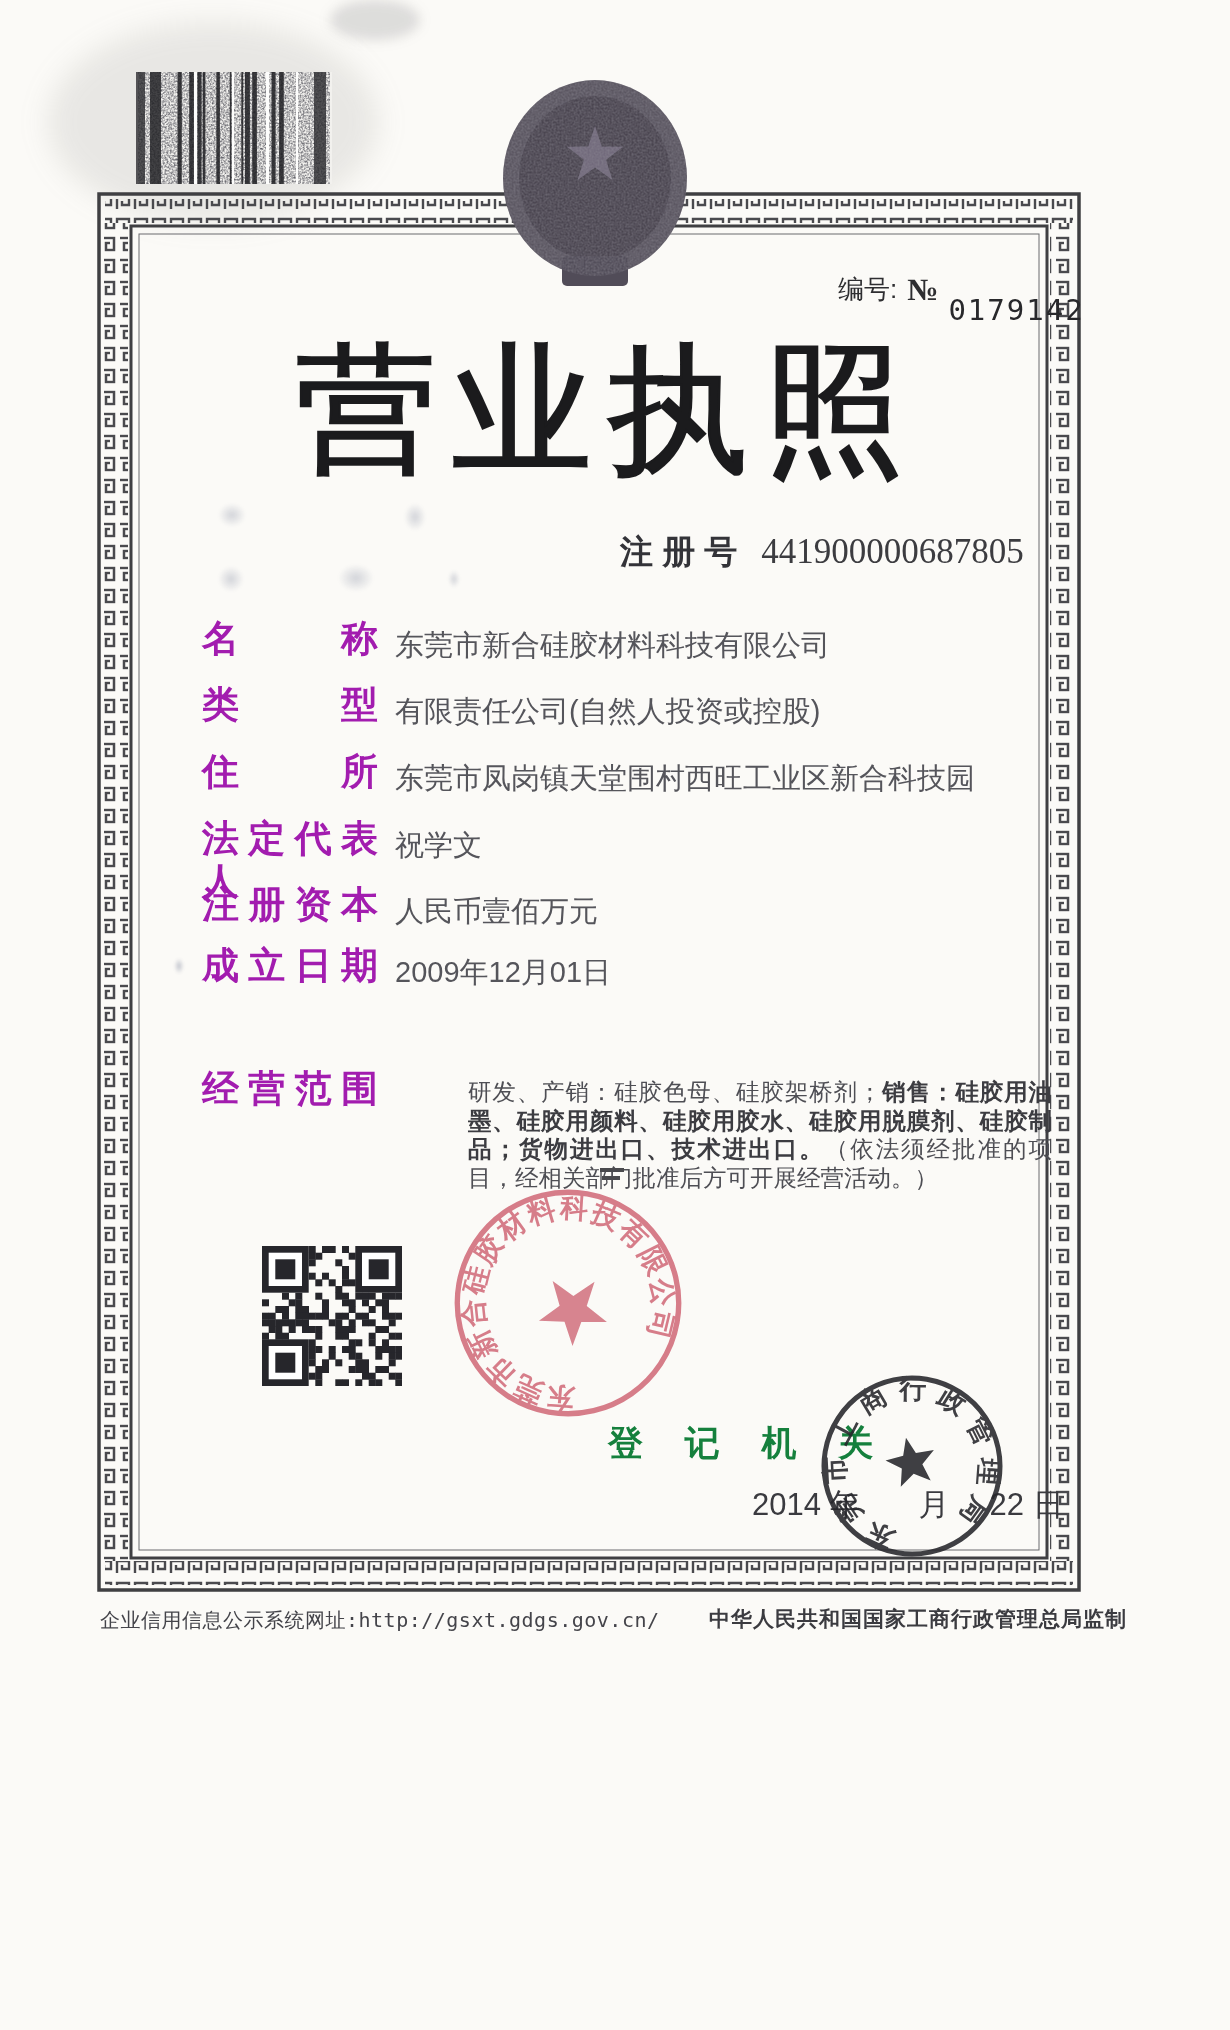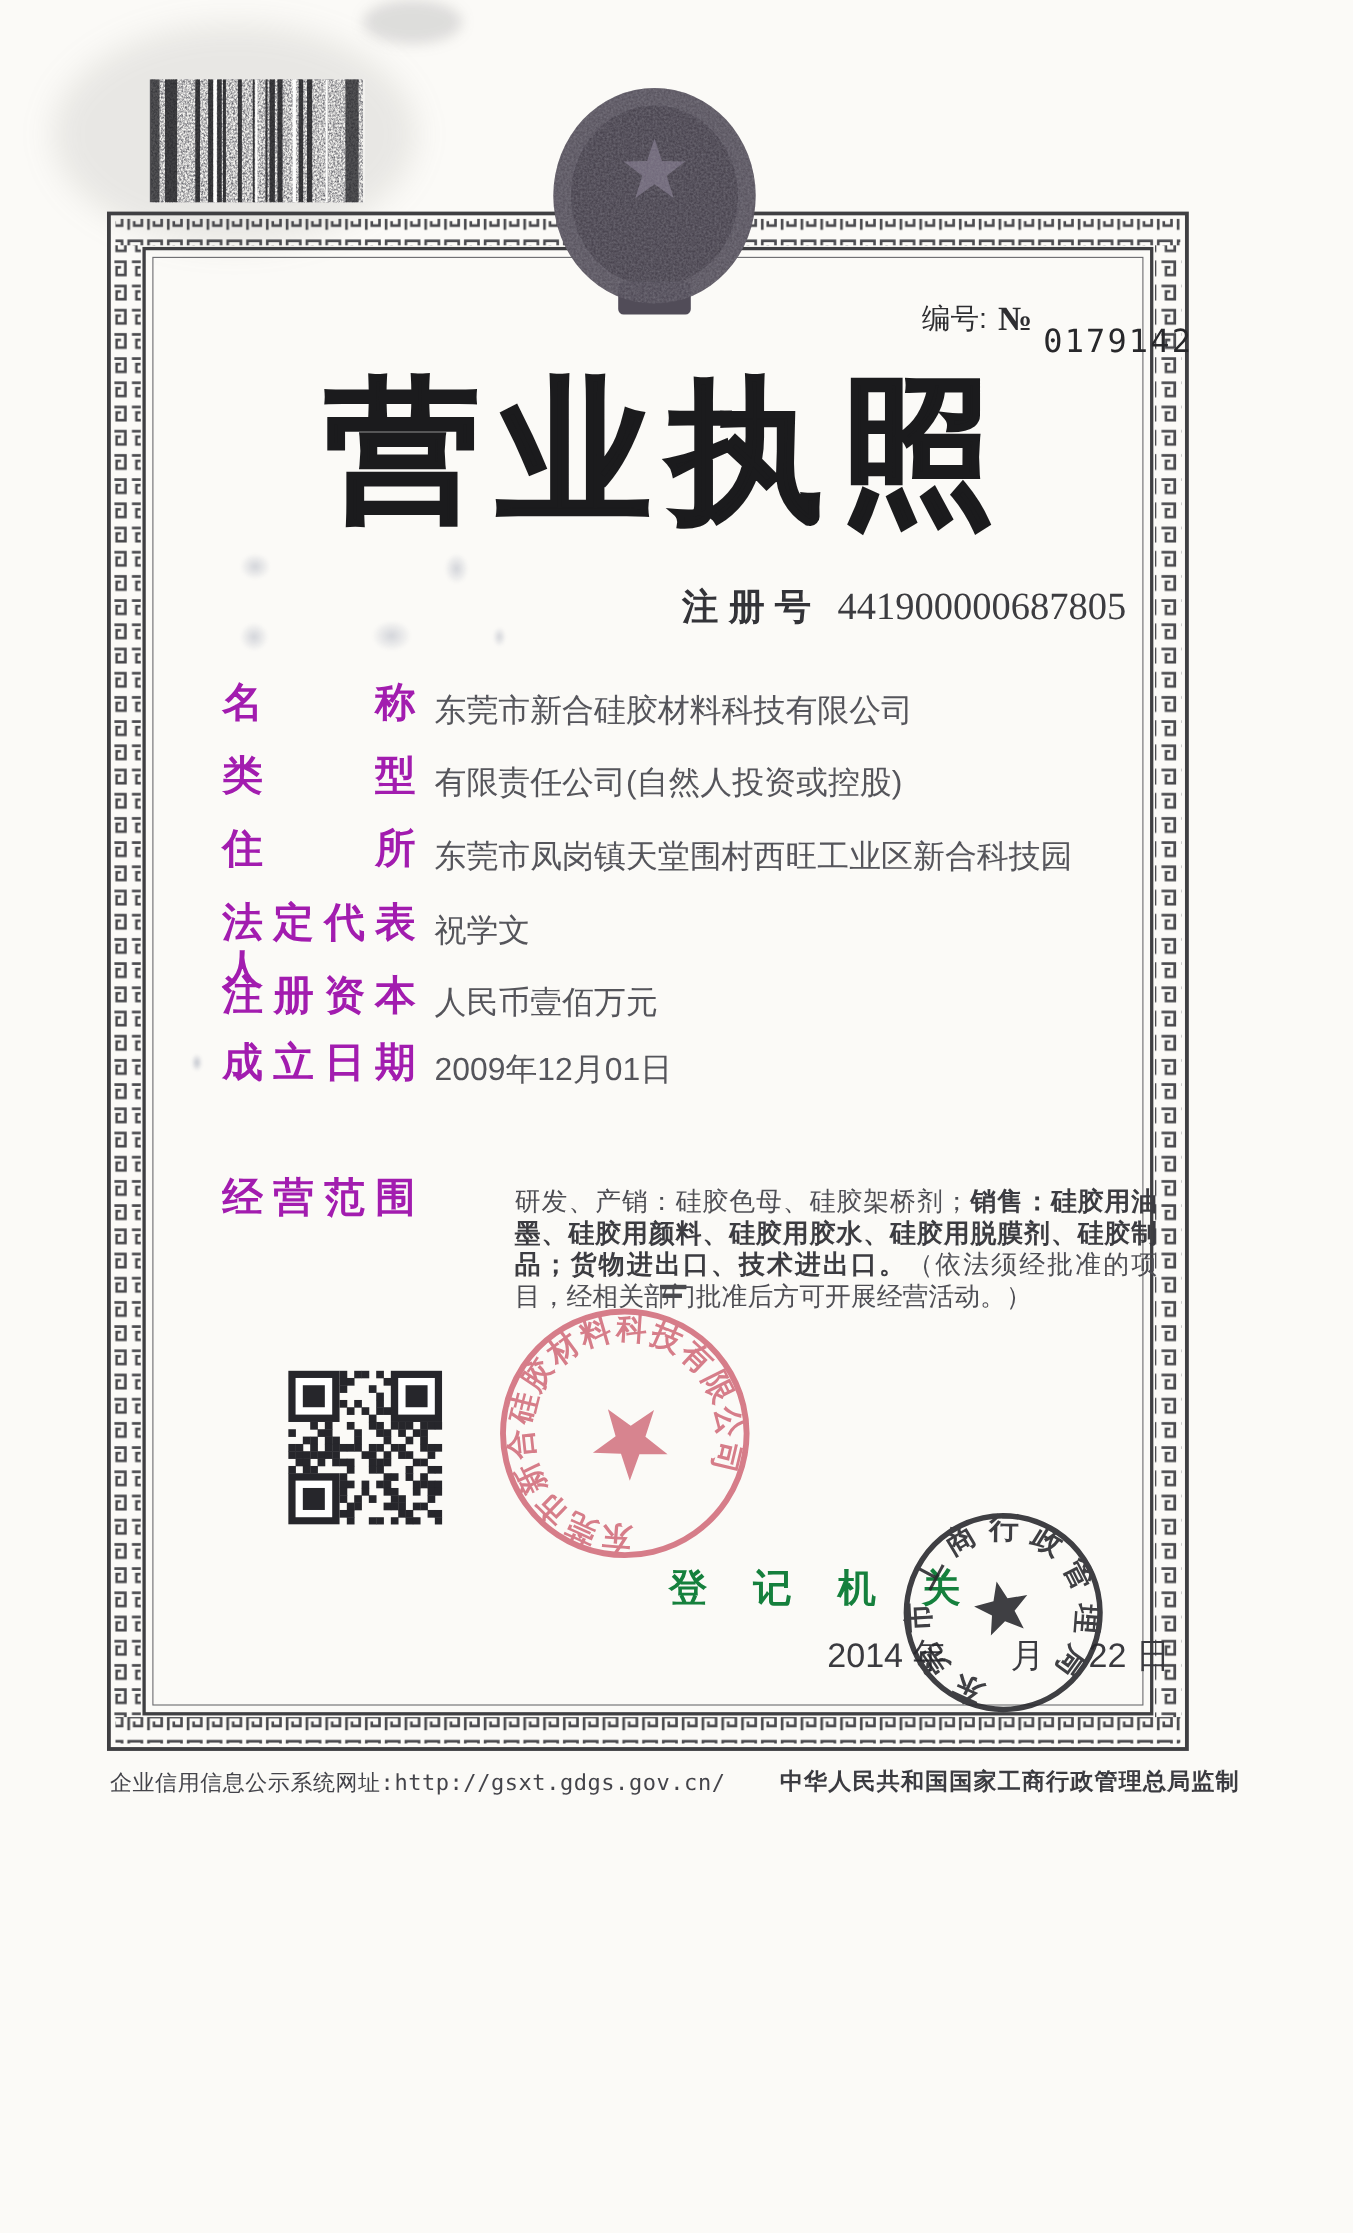--- a/index.html
+++ b/index.html
@@ -24,21 +24,21 @@
   
   .frame{left:97px;top:192px;z-index:1;}
 
   
   .serial{left:838px;top:252px;z-index:2;display:flex;align-items:center;gap:10px;
           font-size:26px;color:#2e2e31;}
   .serial .no-sym{font-family:"Liberation Serif","DejaVu Serif",serif;font-weight:700;font-size:31px;}
   .serial .digits{font-family:"DejaVu Sans Mono","Liberation Mono",monospace;font-size:29px;letter-spacing:2px;color:#28282b;margin-top:41px;}
 
   
-  .title{left:296px;top:334px;font-size:140px;line-height:1.08;font-weight:700;letter-spacing:16px;
+  .title{left:296px;top:334px;font-size:140px;line-height:1.08;font-weight:400;letter-spacing:16px;
          color:#1b1b1d;-webkit-text-stroke:2.5px #1b1b1d;white-space:nowrap;z-index:2;}
 
   
   .regline{left:620px;top:530px;display:flex;align-items:baseline;gap:24px;z-index:2;}
   .regline .lbl{font-size:33px;font-weight:600;color:#333338;}
   .regline .num{font-family:"Liberation Serif","DejaVu Serif",serif;font-size:35px;color:#3c3c40;}
 
   
   .row{left:0;width:1230px;height:52px;z-index:2;}
   .flabel{position:absolute;left:202px;width:176px;font-size:37px;line-height:1.15;font-weight:600;color:#a21caf;

